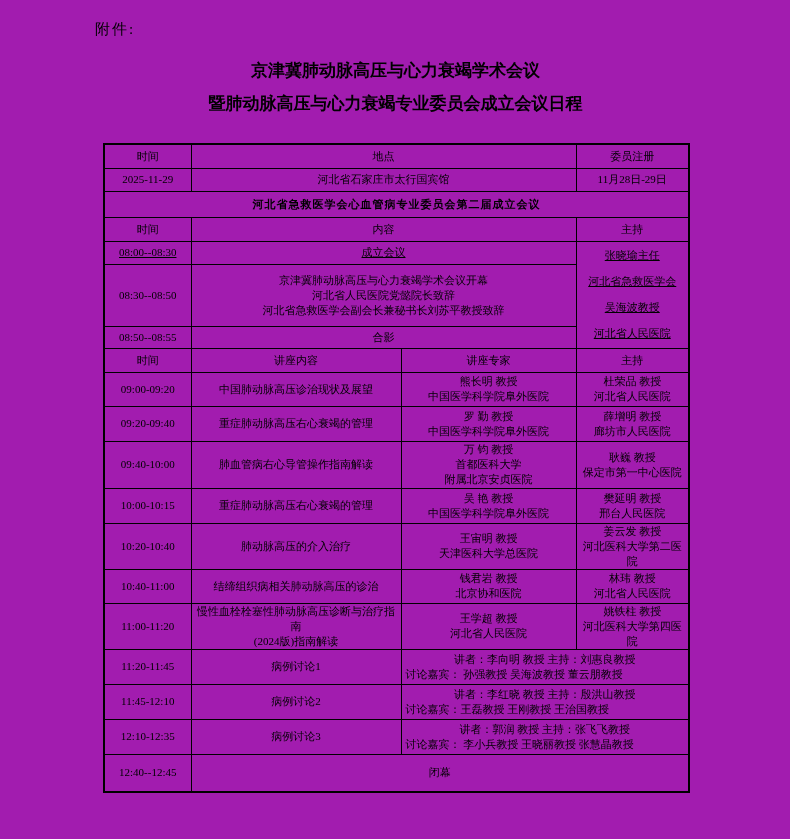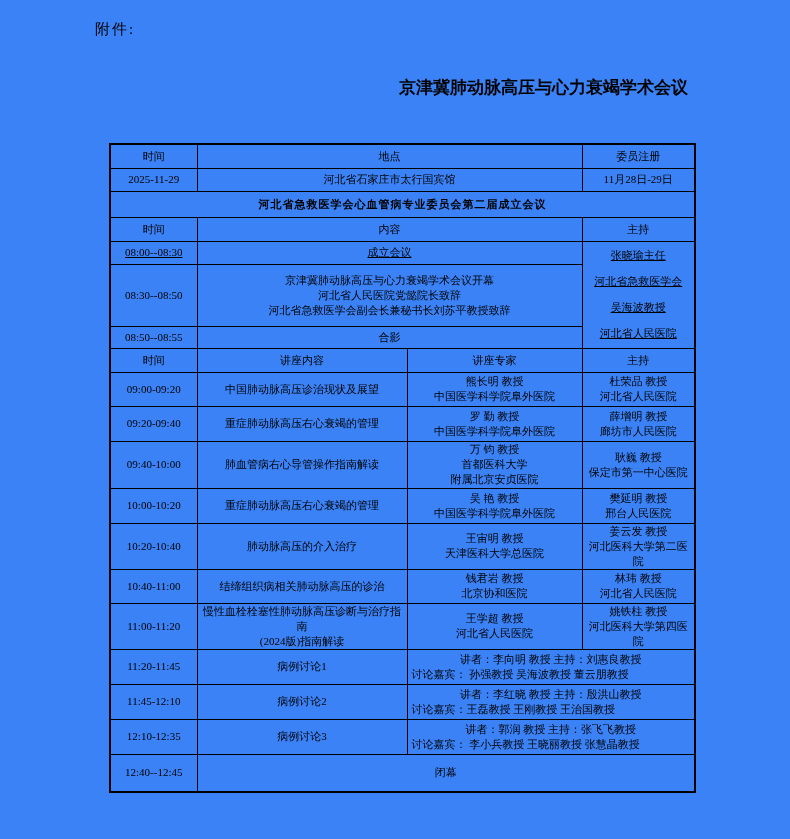--- a/index.html
+++ b/index.html
@@ -1,32 +1,32 @@
 <!DOCTYPE html>
 <html><head>
 <meta charset="utf-8">
 <style>
   html,body{margin:0;padding:0;background:#ffffff;}
   .page{
     position:relative;
     width:790px;height:839px;
-    background:#3b82f6;color:#000000;
+    background:#a21caf;color:#000000;
     font-family:"Liberation Serif","DejaVu Serif",serif;
     overflow:hidden;
   }
   .attachment{
     position:absolute;left:95px;top:20px;
     font-size:15px;letter-spacing:2px;
   }
   .titles{
     position:absolute;left:103px;top:54px;width:585px;
-    text-align:right;font-weight:bold;font-size:17px;line-height:33px;margin-top:17px;
+    text-align:center;font-weight:bold;font-size:17px;line-height:33px;
   }
   table.schedule{
-    position:absolute;left:109px;top:143px;width:585px;
+    position:absolute;left:103px;top:143px;width:585px;
     border-collapse:collapse;table-layout:fixed;
     border:2px solid #000;
   }
   table.schedule td{
     border:1px solid #000;
     text-align:center;vertical-align:middle;
     font-size:11px;line-height:15px;
     padding:0 2px;overflow:hidden;
   }
   td.section-title{
@@ -41,20 +41,21 @@
   .l-left{text-align:left;padding-left:2px;}
   .l-center{text-align:center;}
 </style>
 </head>
 <body>
 
 <div class="page">
   <div class="attachment">附件:</div>
   <div class="titles">
     <div>京津冀肺动脉高压与心力衰竭学术会议</div>
+    <div>暨肺动脉高压与心力衰竭专业委员会成立会议日程</div>
   </div>
   <table class="schedule" id="schedule-table">
     <colgroup id="schedule-cols">
         <col style="width: 87px;">
         <col style="width: 210px;">
         <col style="width: 175px;">
         <col style="width: 113px;">
       </colgroup>
     <tbody id="schedule-body">
         <tr style="height: 24px;">
@@ -113,21 +114,21 @@
           <td>罗 勤 教授<br>中国医学科学院阜外医院</td>
           <td>薛增明 教授<br>廊坊市人民医院</td>
         </tr>
         <tr style="height: 47px;">
           <td>09:40-10:00</td>
           <td>肺血管病右心导管操作指南解读</td>
           <td>万 钧 教授<br>首都医科大学<br>附属北京安贞医院</td>
           <td>耿巍 教授<br>保定市第一中心医院</td>
         </tr>
         <tr style="height: 35px;">
-          <td>10:00-10:20</td>
+          <td>10:00-10:15</td>
           <td>重症肺动脉高压右心衰竭的管理</td>
           <td>吴 艳  教授<br>中国医学科学院阜外医院</td>
           <td>樊延明 教授<br>邢台人民医院</td>
         </tr>
         <tr style="height: 35px;">
           <td>10:20-10:40</td>
           <td>肺动脉高压的介入治疗</td>
           <td>王宙明 教授<br>天津医科大学总医院</td>
           <td>姜云发 教授<br>河北医科大学第二医院</td>
         </tr>

